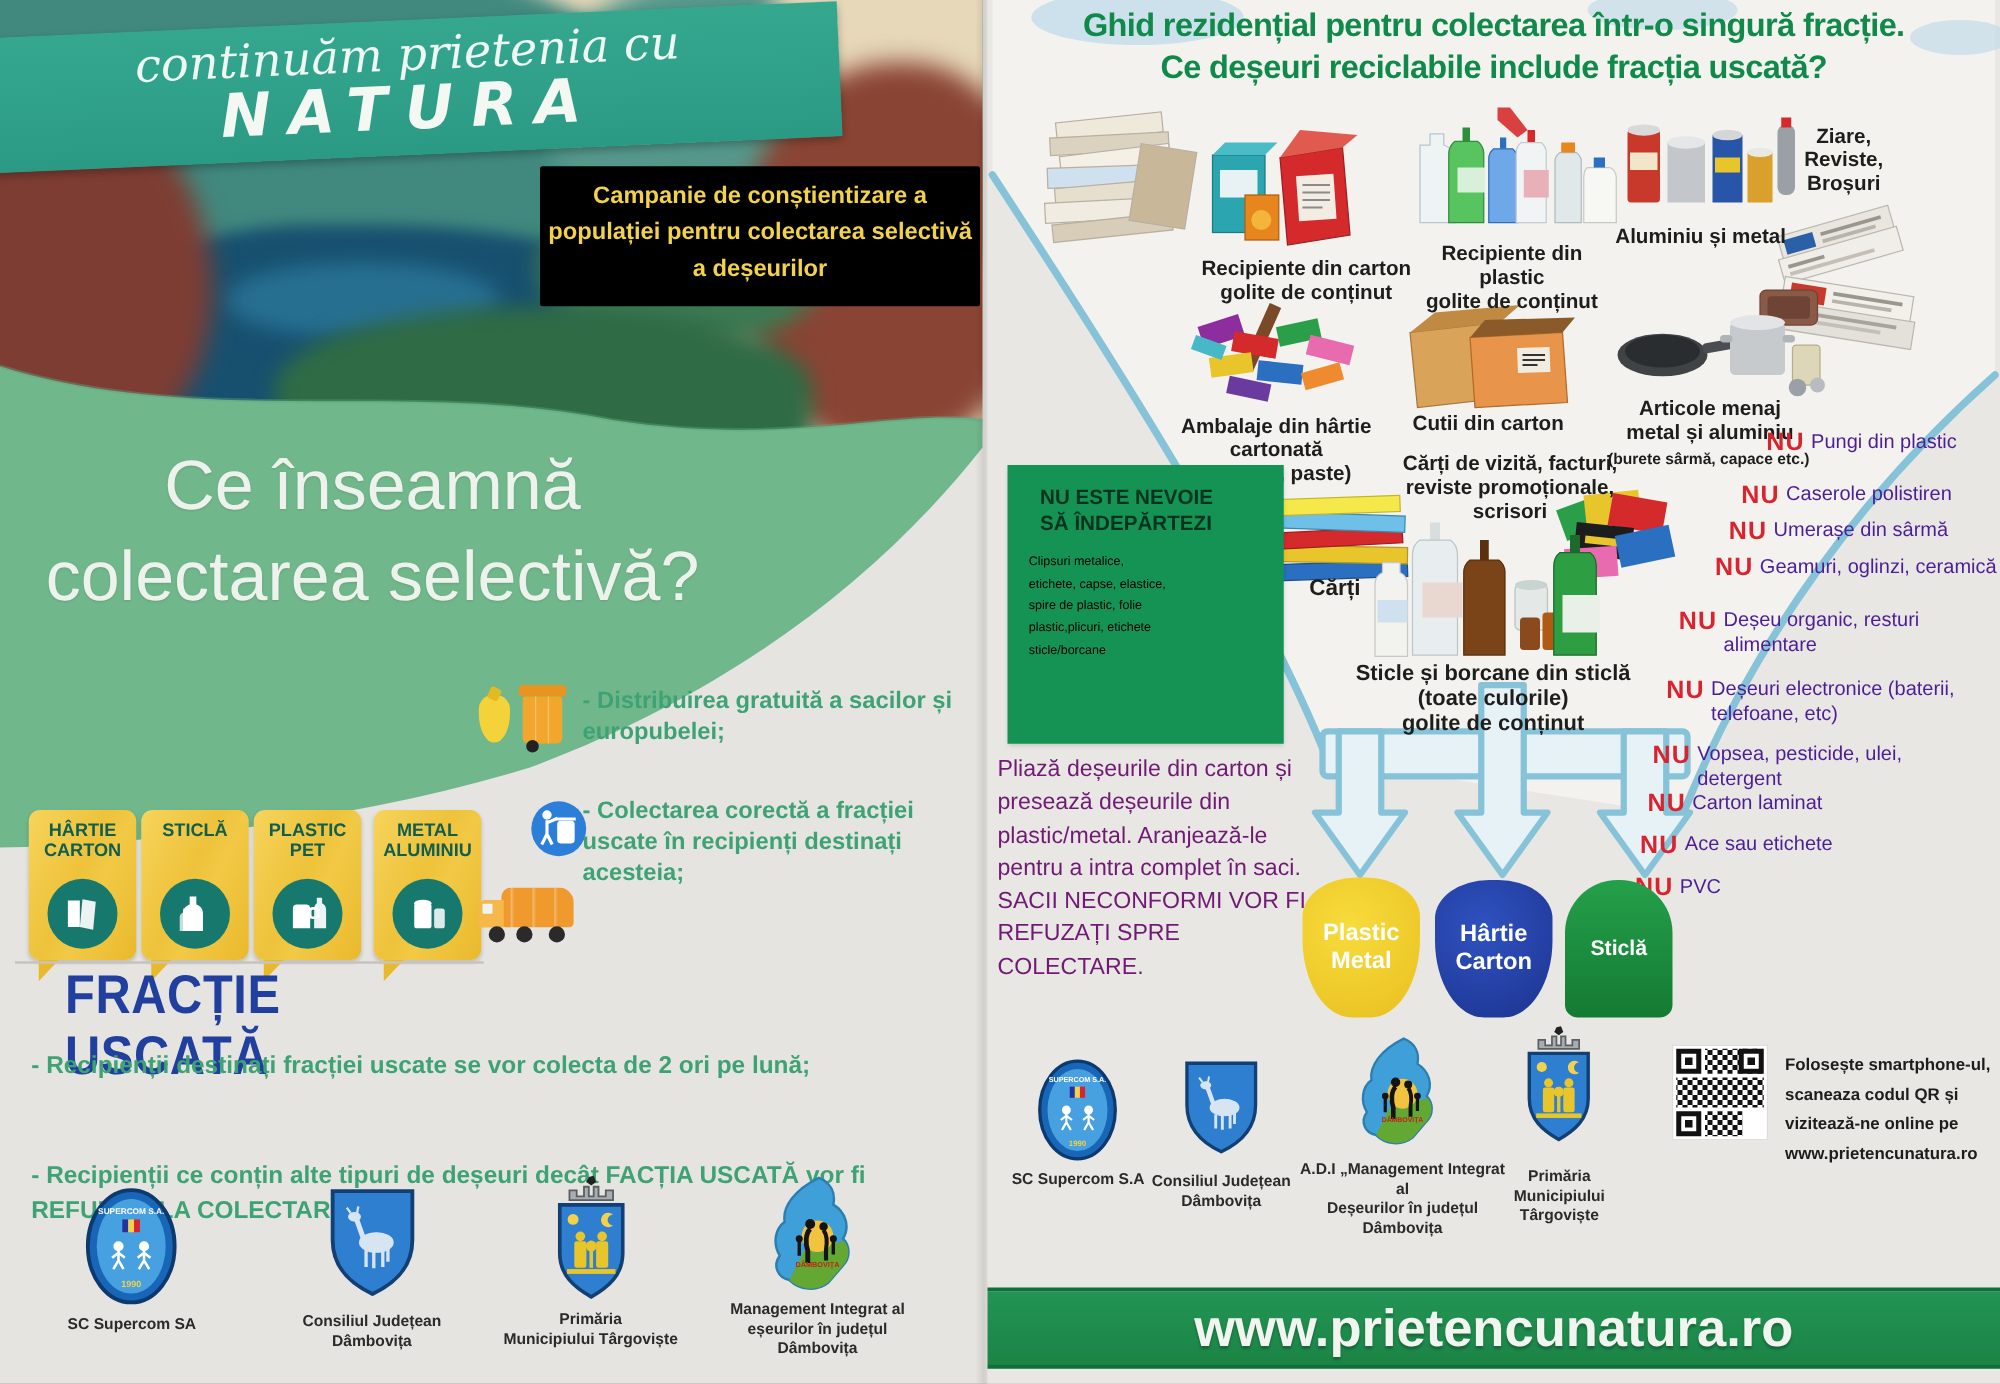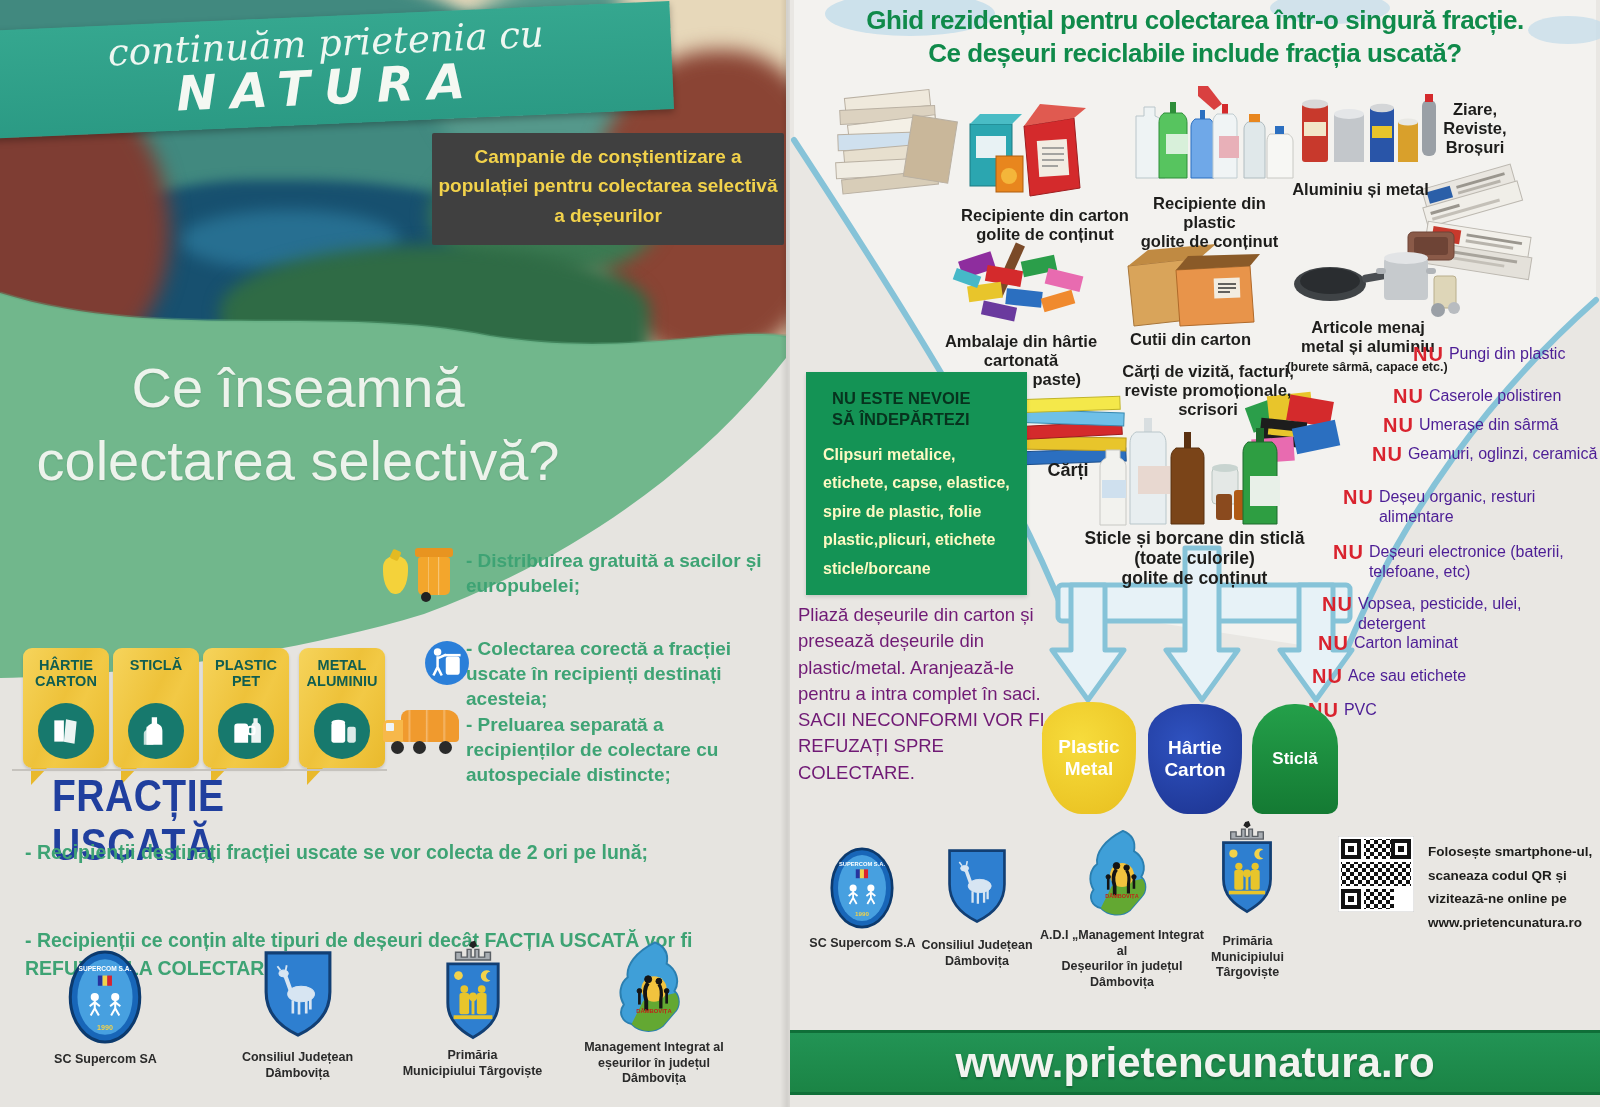--- a/index.html
+++ b/index.html
@@ -105,21 +105,21 @@
     <div class="abs" style="left:430px;top:150px;width:230px;height:130px;background:#3b7a52;border-radius:50%;filter:blur(9px)"></div>
     <div class="abs" style="left:220px;top:245px;width:430px;height:130px;background:#2f6b45;border-radius:50% 50% 20% 20%;filter:blur(8px)"></div>
   </div>
 
   <div class="abs" style="left:-18px;top:16px;width:690px;height:108px;transform:rotate(-2.5deg);
               background:linear-gradient(180deg,#35a78f 0%,#2b9a84 100%);box-shadow:0 3px 7px rgba(0,0,0,.28)">
     <div style="font-family:'DejaVu Serif',serif;font-style:italic;color:#eef7f1;font-size:37px;text-align:center;margin-top:6px">continuăm prietenia cu</div>
     <div style="font-family:'DejaVu Sans',sans-serif;font-style:italic;font-weight:bold;color:#f4f8f2;font-size:48px;letter-spacing:14px;text-align:center;margin-top:-6px">NATURA</div>
   </div>
 
-  <div class="abs pre ctr" style="left:432px;top:133px;width:352px;height:112px;background:#404040;color:#f2d24b;
+  <div class="abs pre ctr" style="left:432px;top:133px;width:352px;height:112px;background:#000000;color:#f2d24b;
               font-weight:bold;font-size:19px;line-height:1.55;padding-top:9px;border-radius:2px">Campanie de conștientizare a
 populației pentru colectarea selectivă
 a deșeurilor</div>
 
   <svg class="abs" style="left:0;top:248px" width="800" height="460" viewBox="0 0 800 460">
     <path d="M0,45 C160,95 330,55 490,88 C630,110 720,78 786,88 L786,110 C706,212 586,306 424,366 C272,412 102,428 0,430 Z" fill="#71b78c"></path>
     <path d="M0,45 C160,95 330,55 490,88 C630,110 720,78 786,88" fill="none" stroke="#5da87c" stroke-width="3" opacity=".4"></path>
   </svg>
 
   <div class="abs pre ctr" style="left:18px;top:352px;width:560px;color:#edf3ec;font-weight:normal;font-size:56px;line-height:1.3;text-shadow:0 1px 2px rgba(0,0,0,.12)">Ce înseamnă
@@ -197,23 +197,20 @@
     <div class="abs" style="left:8px;top:33px;width:13px;height:13px;background:#2a2a2a;border-radius:50%"></div>
     <div class="abs" style="left:30px;top:33px;width:13px;height:13px;background:#2a2a2a;border-radius:50%"></div>
     <div class="abs" style="left:56px;top:33px;width:13px;height:13px;background:#2a2a2a;border-radius:50%"></div>
   </div>
 
   <div class="abs green-tx" style="left:466px;top:636px;width:330px">- Colectarea corectă a fracției
 uscate în recipienți destinați
 acesteia;</div>
   <div class="abs green-tx" style="left:466px;top:548px;width:330px">- Distribuirea gratuită a sacilor și
 europubelei;</div>
-  <div class="abs green-tx" style="left:466px;top:712px;width:330px">- Preluarea separată a
-recipienților de colectare cu
-autospeciale distincte;</div>
 
   <div class="abs green-tx pre" style="left:25px;top:838px;width:775px;font-size:19.5px;line-height:1.45">- Recipienții destinați fracției uscate se vor colecta de 2 ori pe lună;</div>
   <div class="abs green-tx pre" style="left:25px;top:926px;width:775px;font-size:19.5px;line-height:1.45">- Recipienții ce conțin alte tipuri de deșeuri decât FACȚIA USCATĂ vor fi
 REFUZAȚI LA COLECTARE.</div>
 
   <svg class="abs" style="left:68px;top:950px" width="74" height="94">
       <use href="#sym-supercom"></use>
     </svg>
   <div class="abs caption" style="left:38px;top:1052px;width:135px">SC Supercom SA</div>
 
@@ -432,21 +429,21 @@
 reviste promoționale,
 scrisori</div>
   <div class="abs lbl" style="left:1028px;top:460px;width:80px;font-size:18px">Cărți</div>
   <div class="abs lbl" style="left:1072px;top:528px;width:245px;font-size:17.5px">Sticle și borcane din sticlă
 (toate culorile)
 golite de conținut</div>
 
   <div class="abs" style="left:806px;top:372px;width:221px;height:223px;background:#149355;box-shadow:0 2px 4px rgba(0,0,0,.15)">
     <div class="pre" style="color:#07331e;font-weight:bold;font-size:16.5px;line-height:1.3;padding:16px 0 0 26px">NU ESTE NEVOIE
 SĂ ÎNDEPĂRTEZI</div>
-    <div class="pre" style="color:#fef9c3;font-weight:bold;font-size:16px;line-height:1.78;padding:10px 0 0 17px">Clipsuri metalice,
+    <div class="pre" style="color:#000000;font-weight:normal;font-size:10px;line-height:1.78;padding:10px 0 0 17px">Clipsuri metalice,
 etichete, capse, elastice,
 spire de plastic, folie
 plastic,plicuri, etichete
 sticle/borcane</div>
   </div>
 
   <div class="nu-row" style="left:1413px;top:344px">
     <span class="nu-badge">NU</span>
     <span class="nu-text">Pungi din plastic</span>
     </div>

